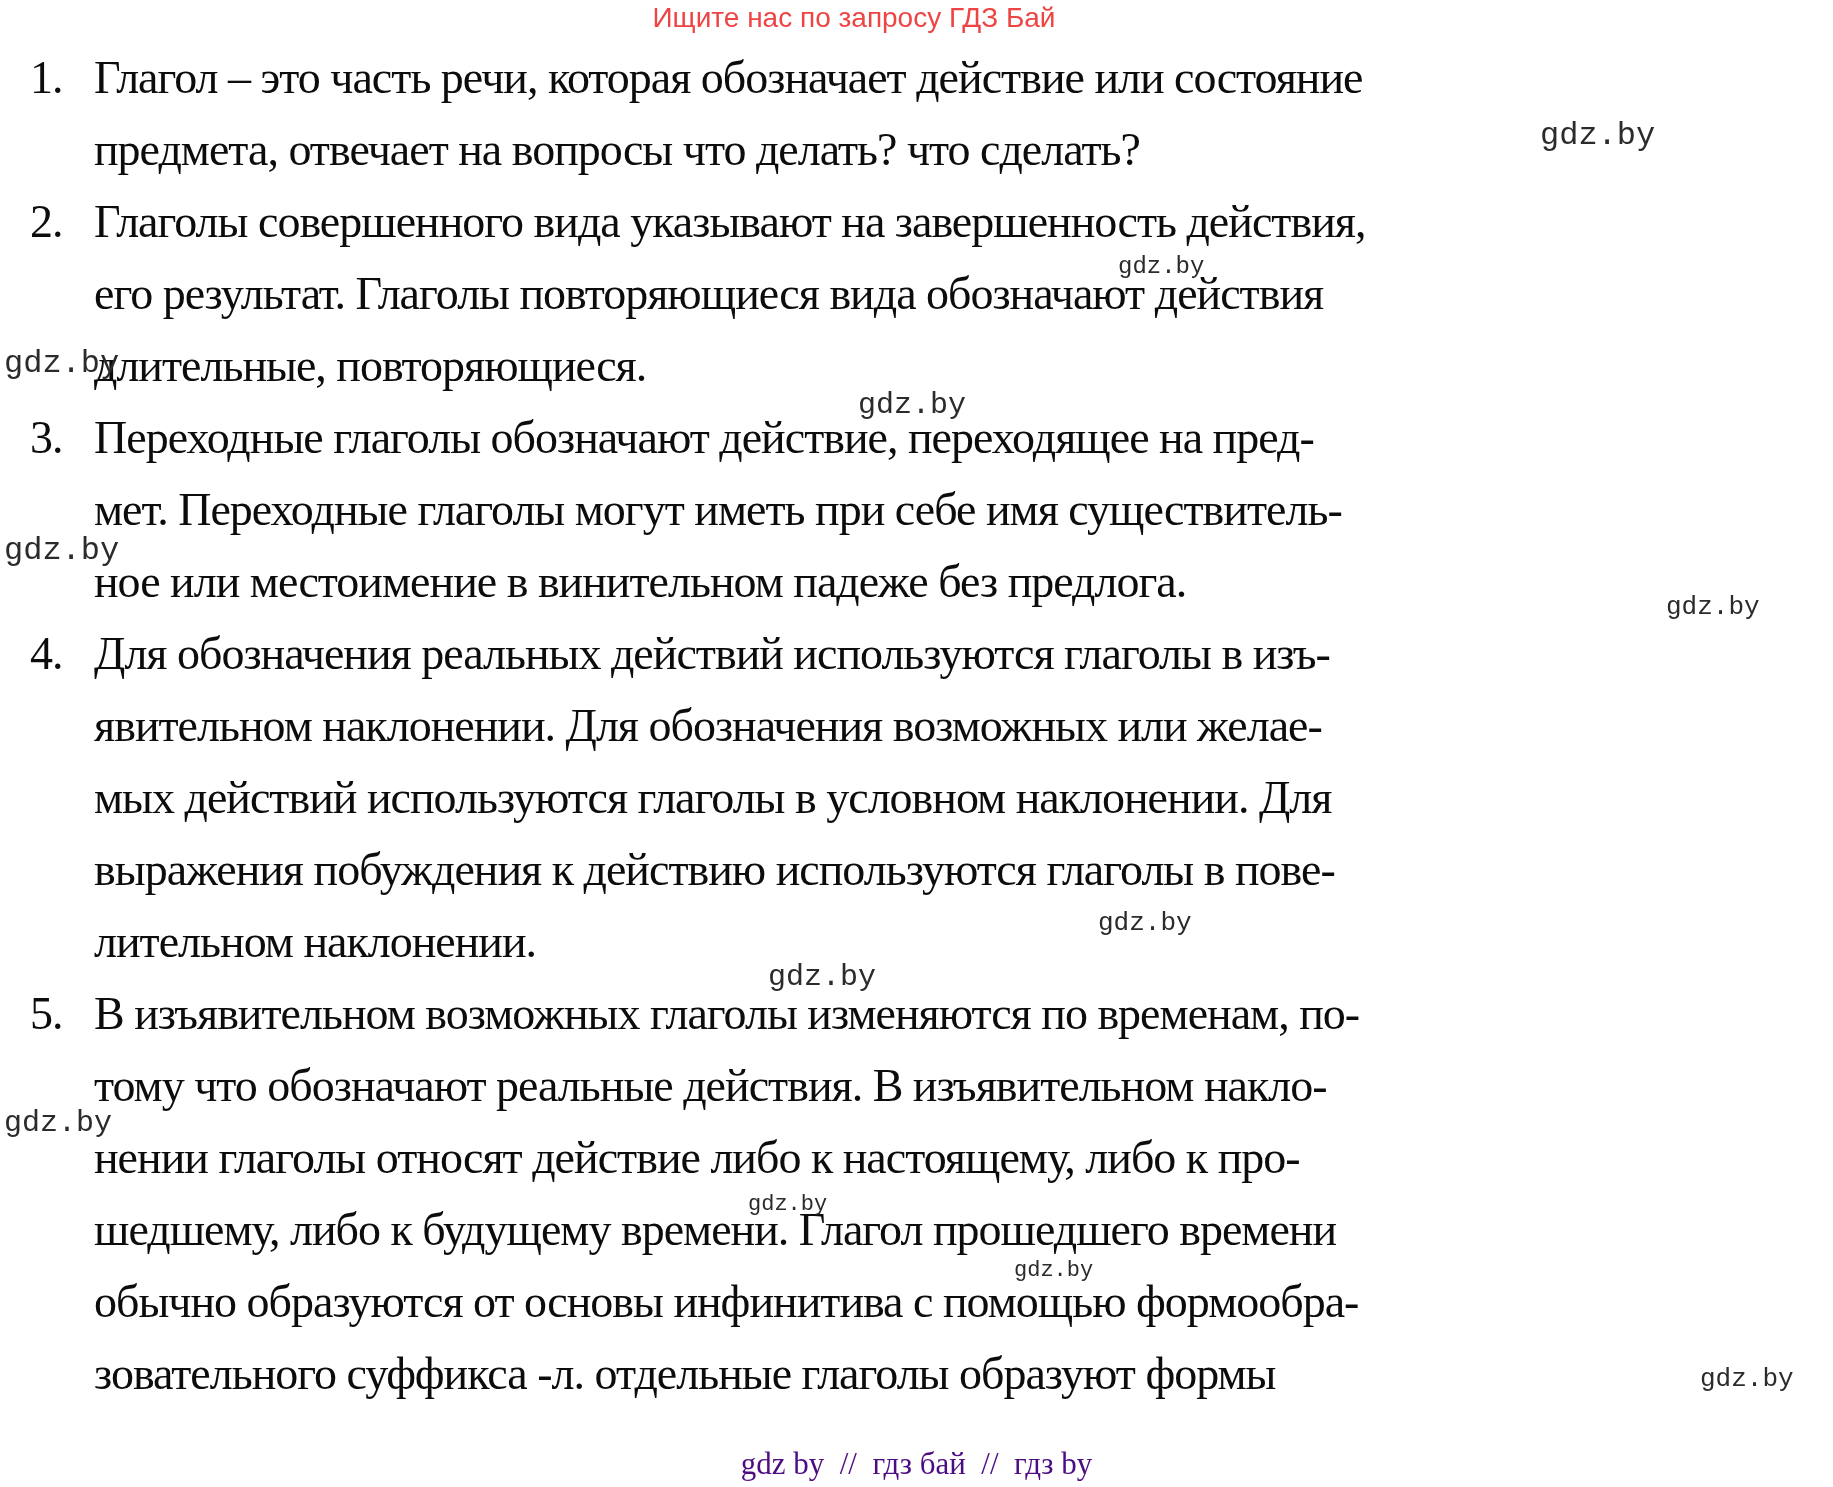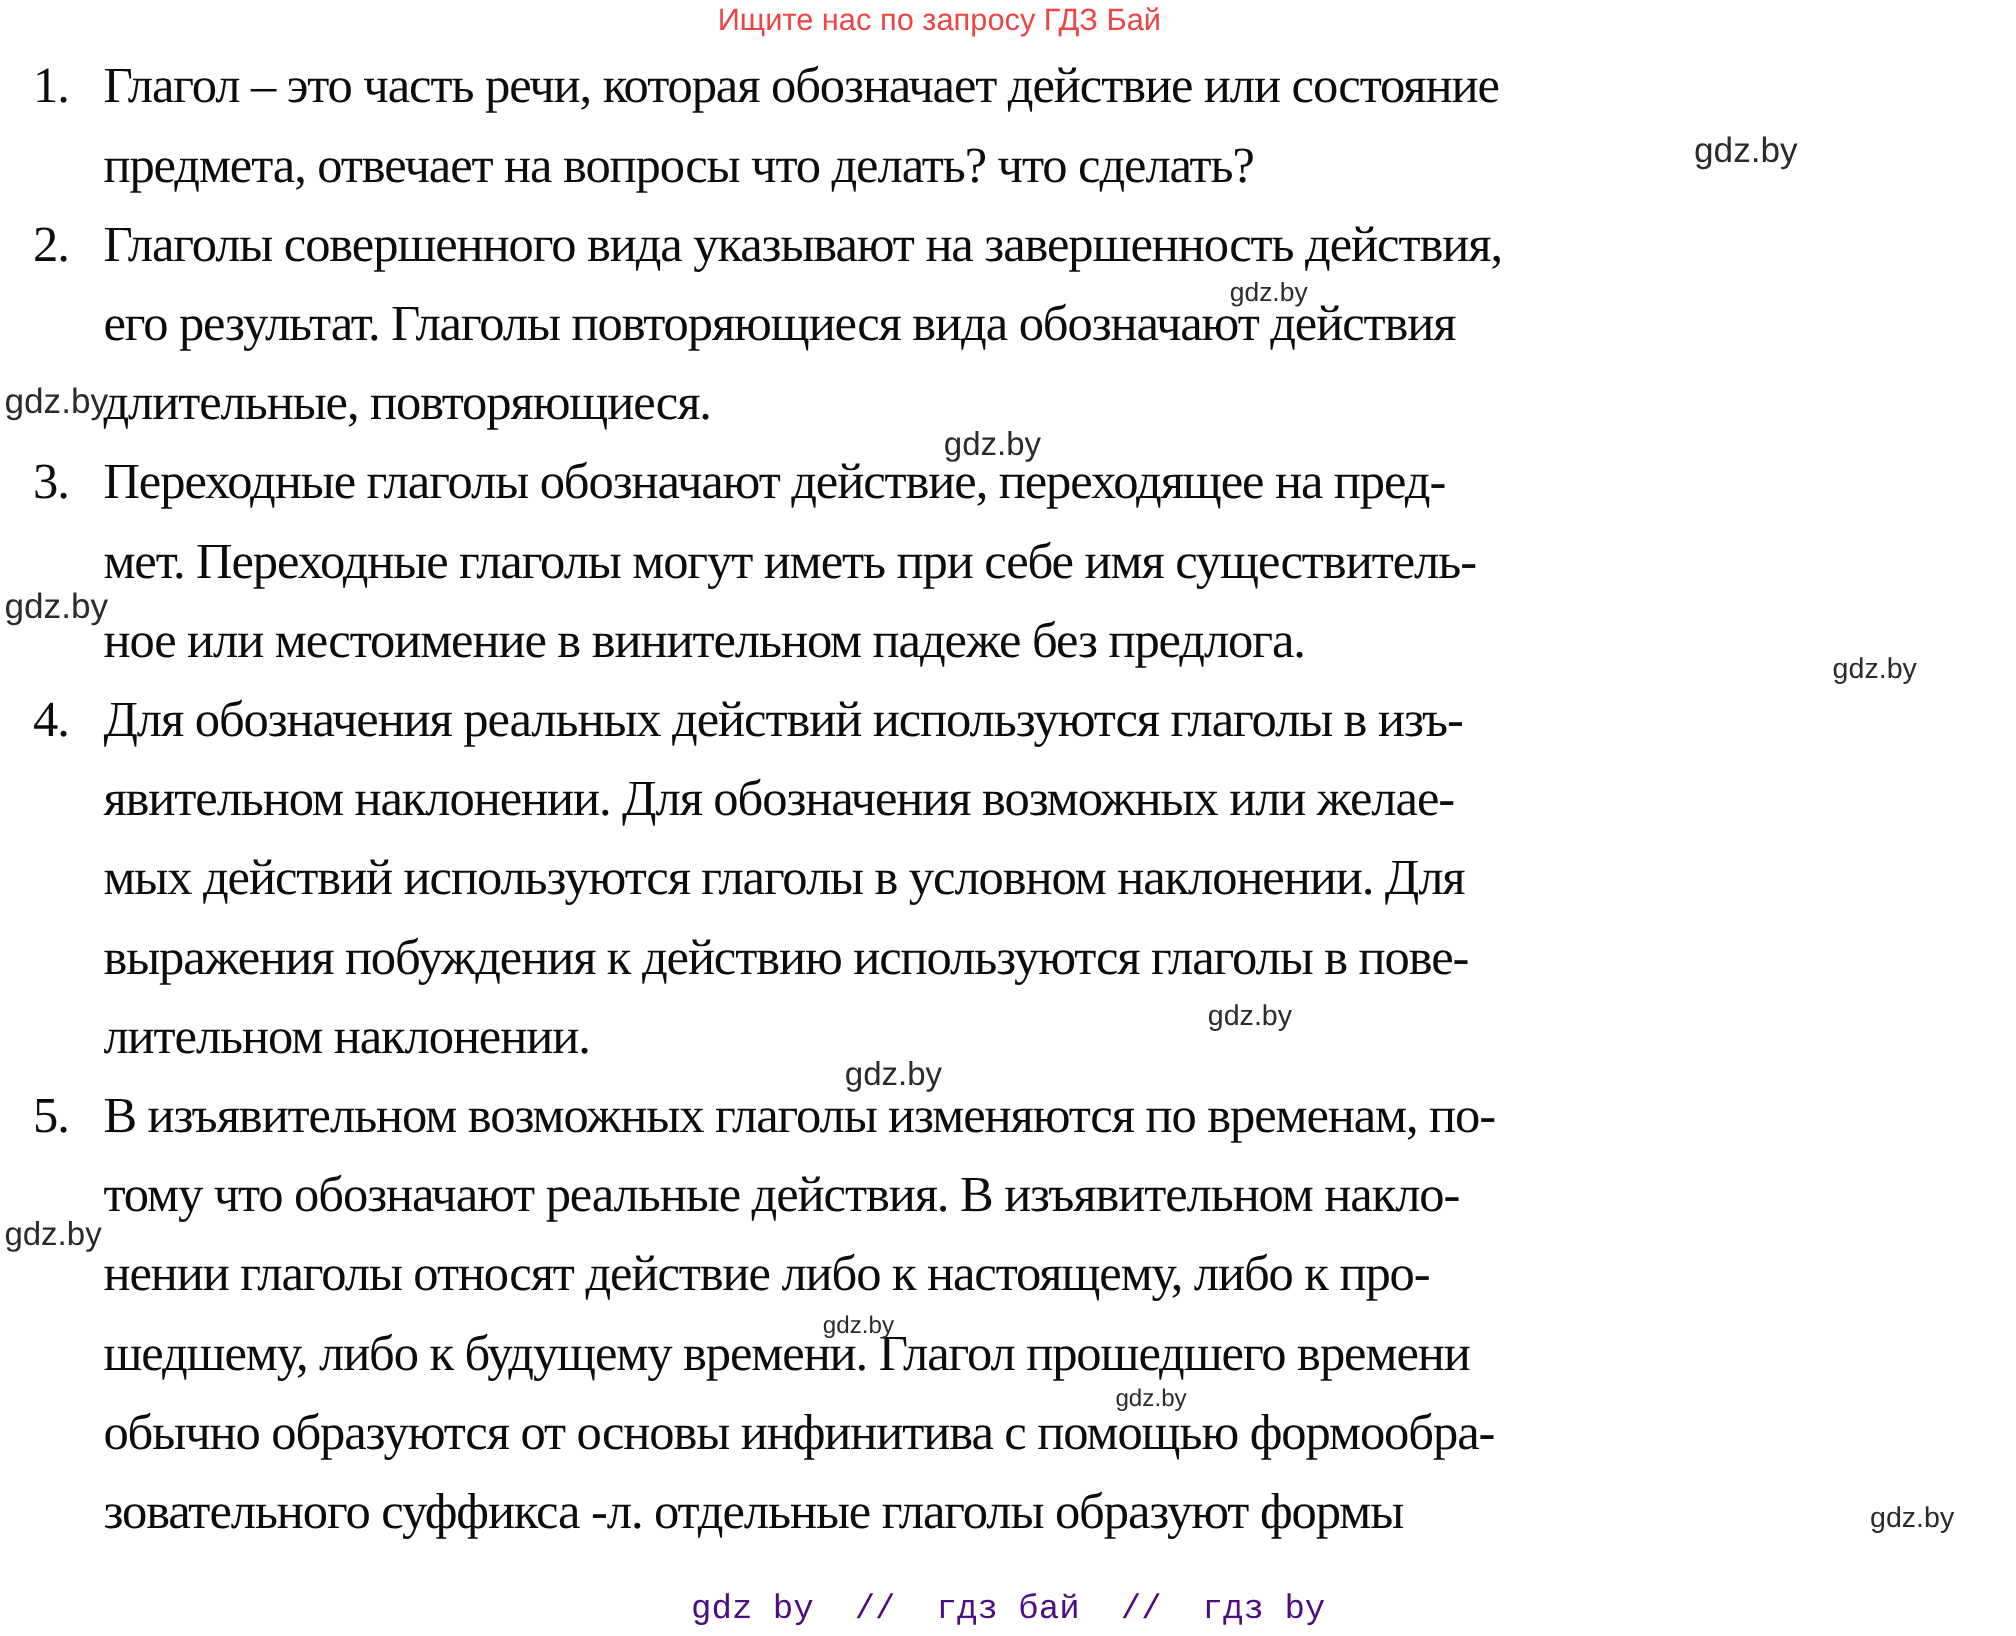--- a/index.html
+++ b/index.html
@@ -48,32 +48,32 @@
   }
   .line {
     height: 72px;
     line-height: 72px;
     font-size: 46px;
     letter-spacing: -1px;
     white-space: nowrap;
   }
   .wm {
     position: absolute;
-    font-family: Liberation Sans, sans-serif;
+    font-family: Liberation Mono, monospace;
     color: #2b2b2b;
     white-space: nowrap;
     line-height: 1;
   }
   .page-footer {
     position: absolute;
     top: 1446px;
     left: 0;
     width: 100%;
     text-align: center;
-    font-family: Liberation Mono, monospace;
+    font-family: Liberation Serif, serif;
     font-size: 31px;
     white-space: pre;
   }
 </style>
 </head>
 <body>
 
 <div class="promo-header" style="color: #ef4444;">Ищите нас по запросу ГДЗ Бай</div>
 
 <div class="answers-list">

